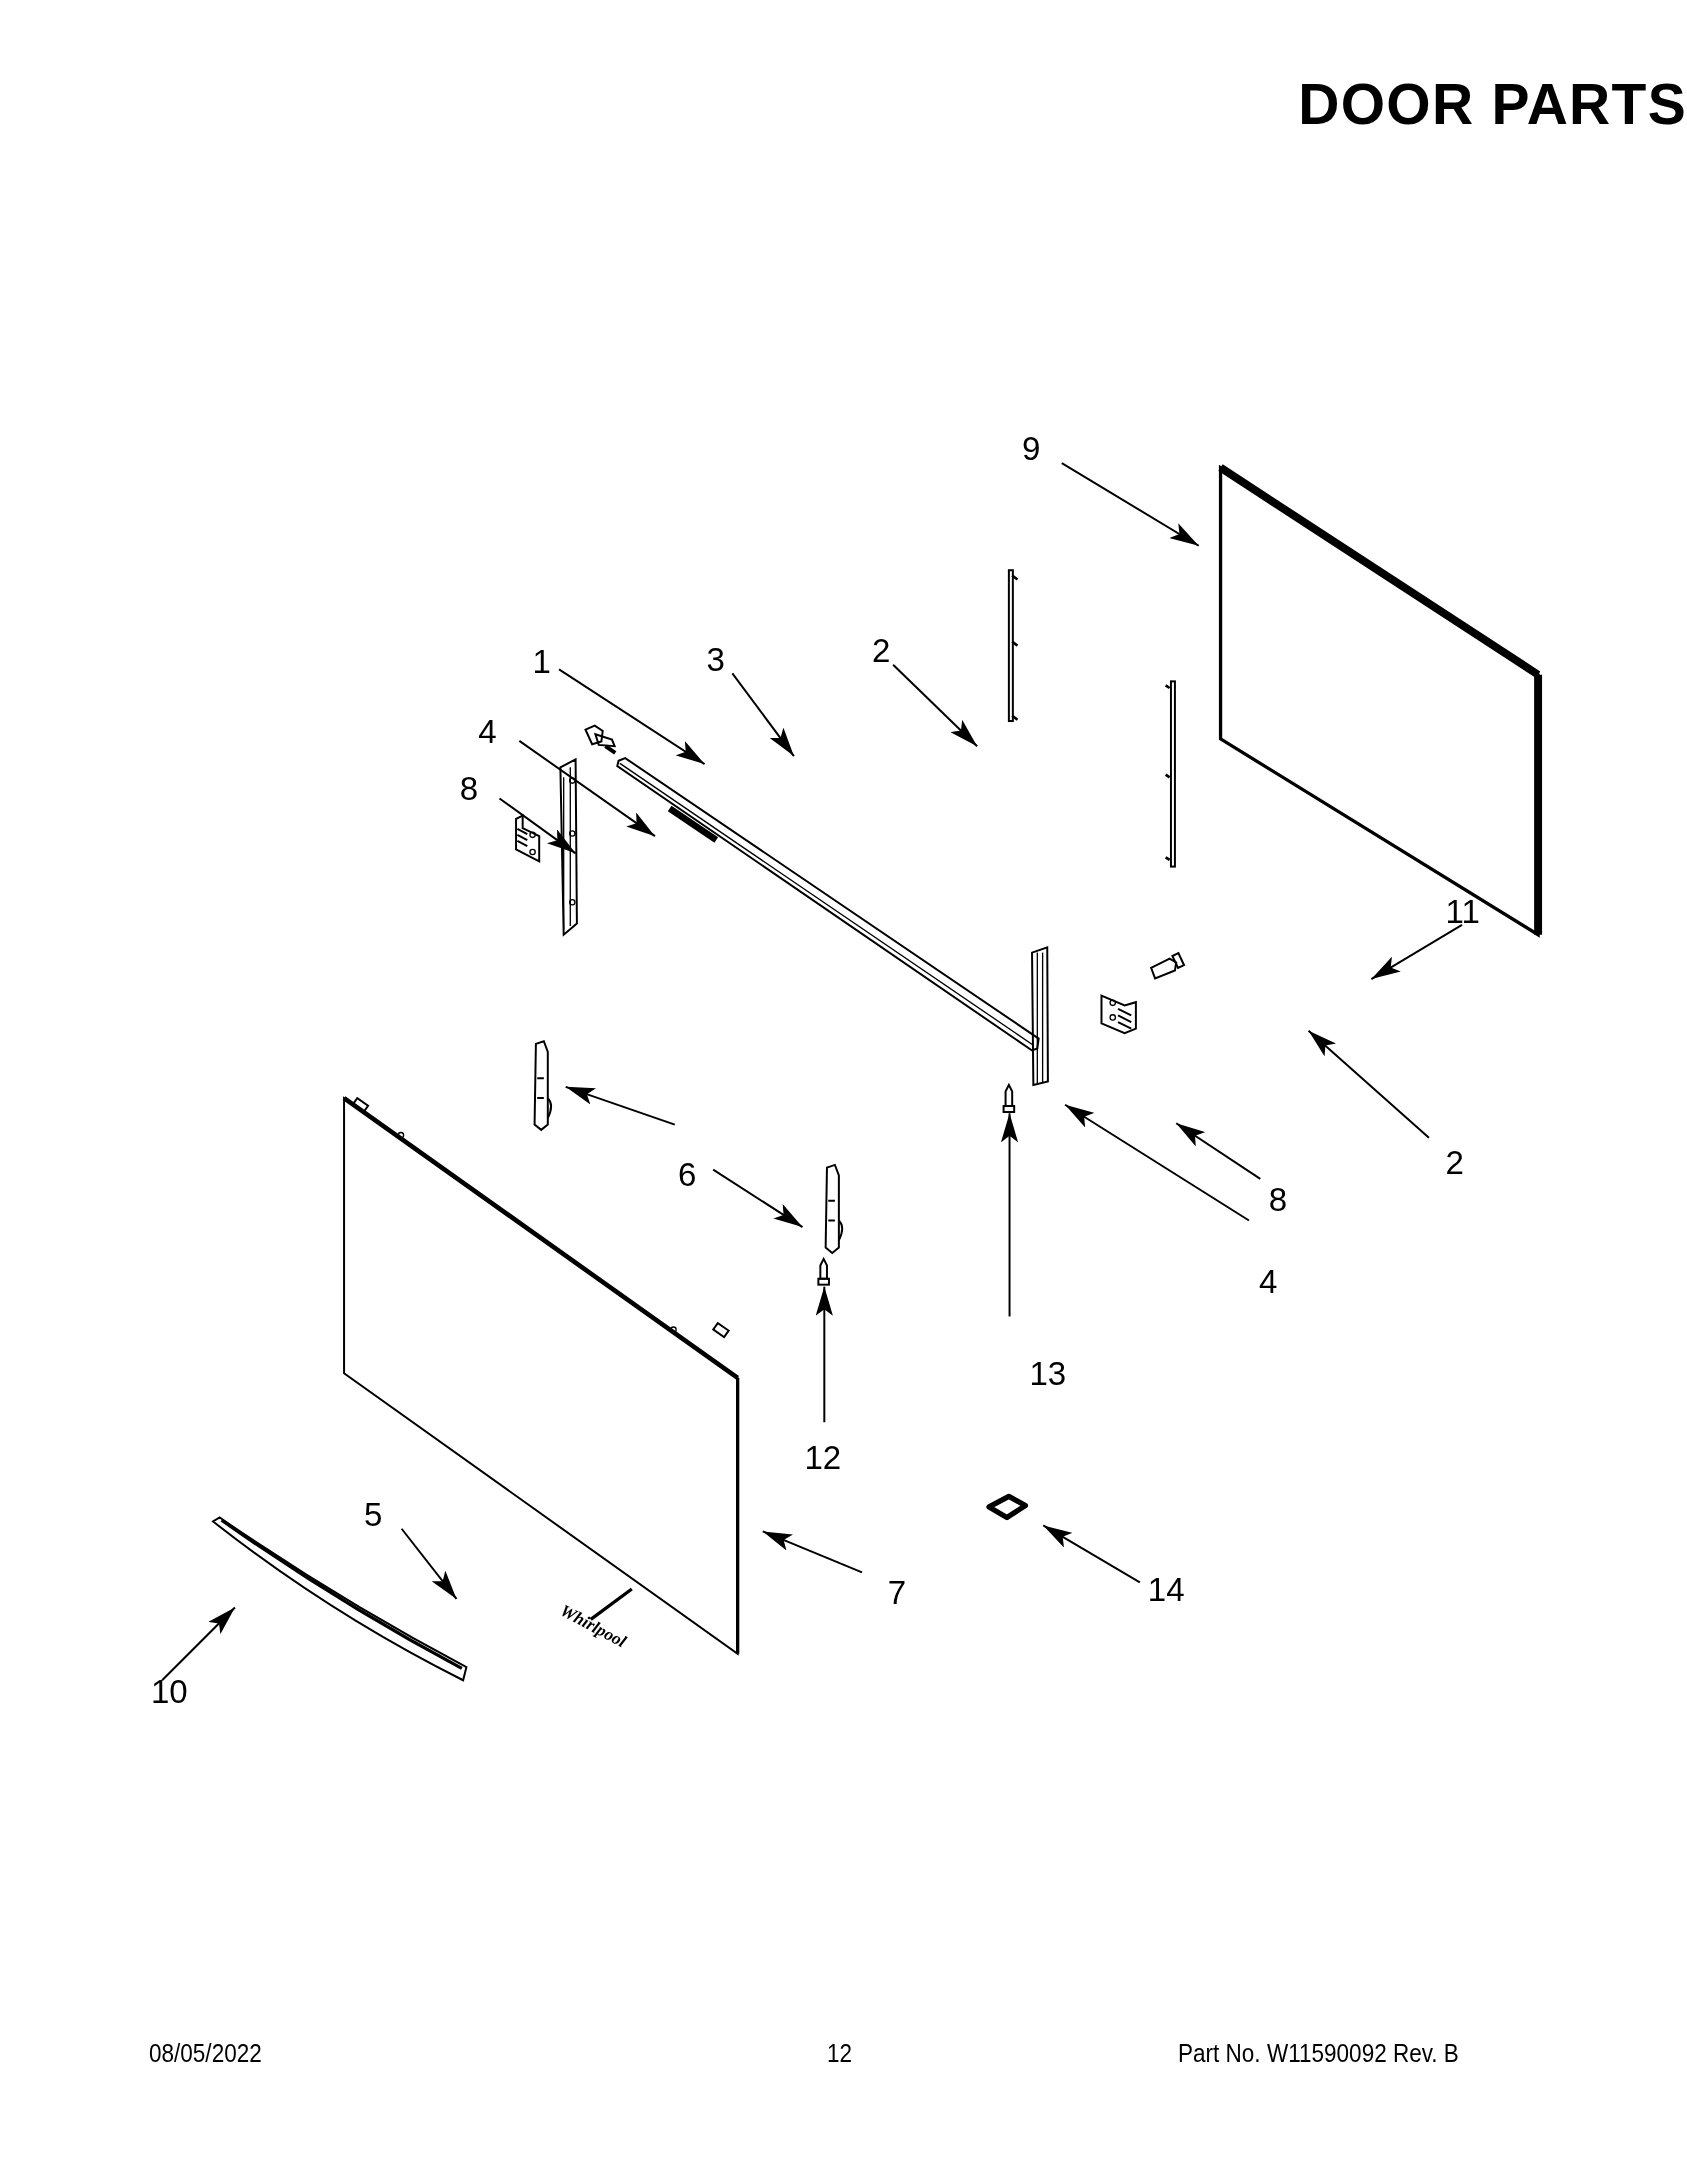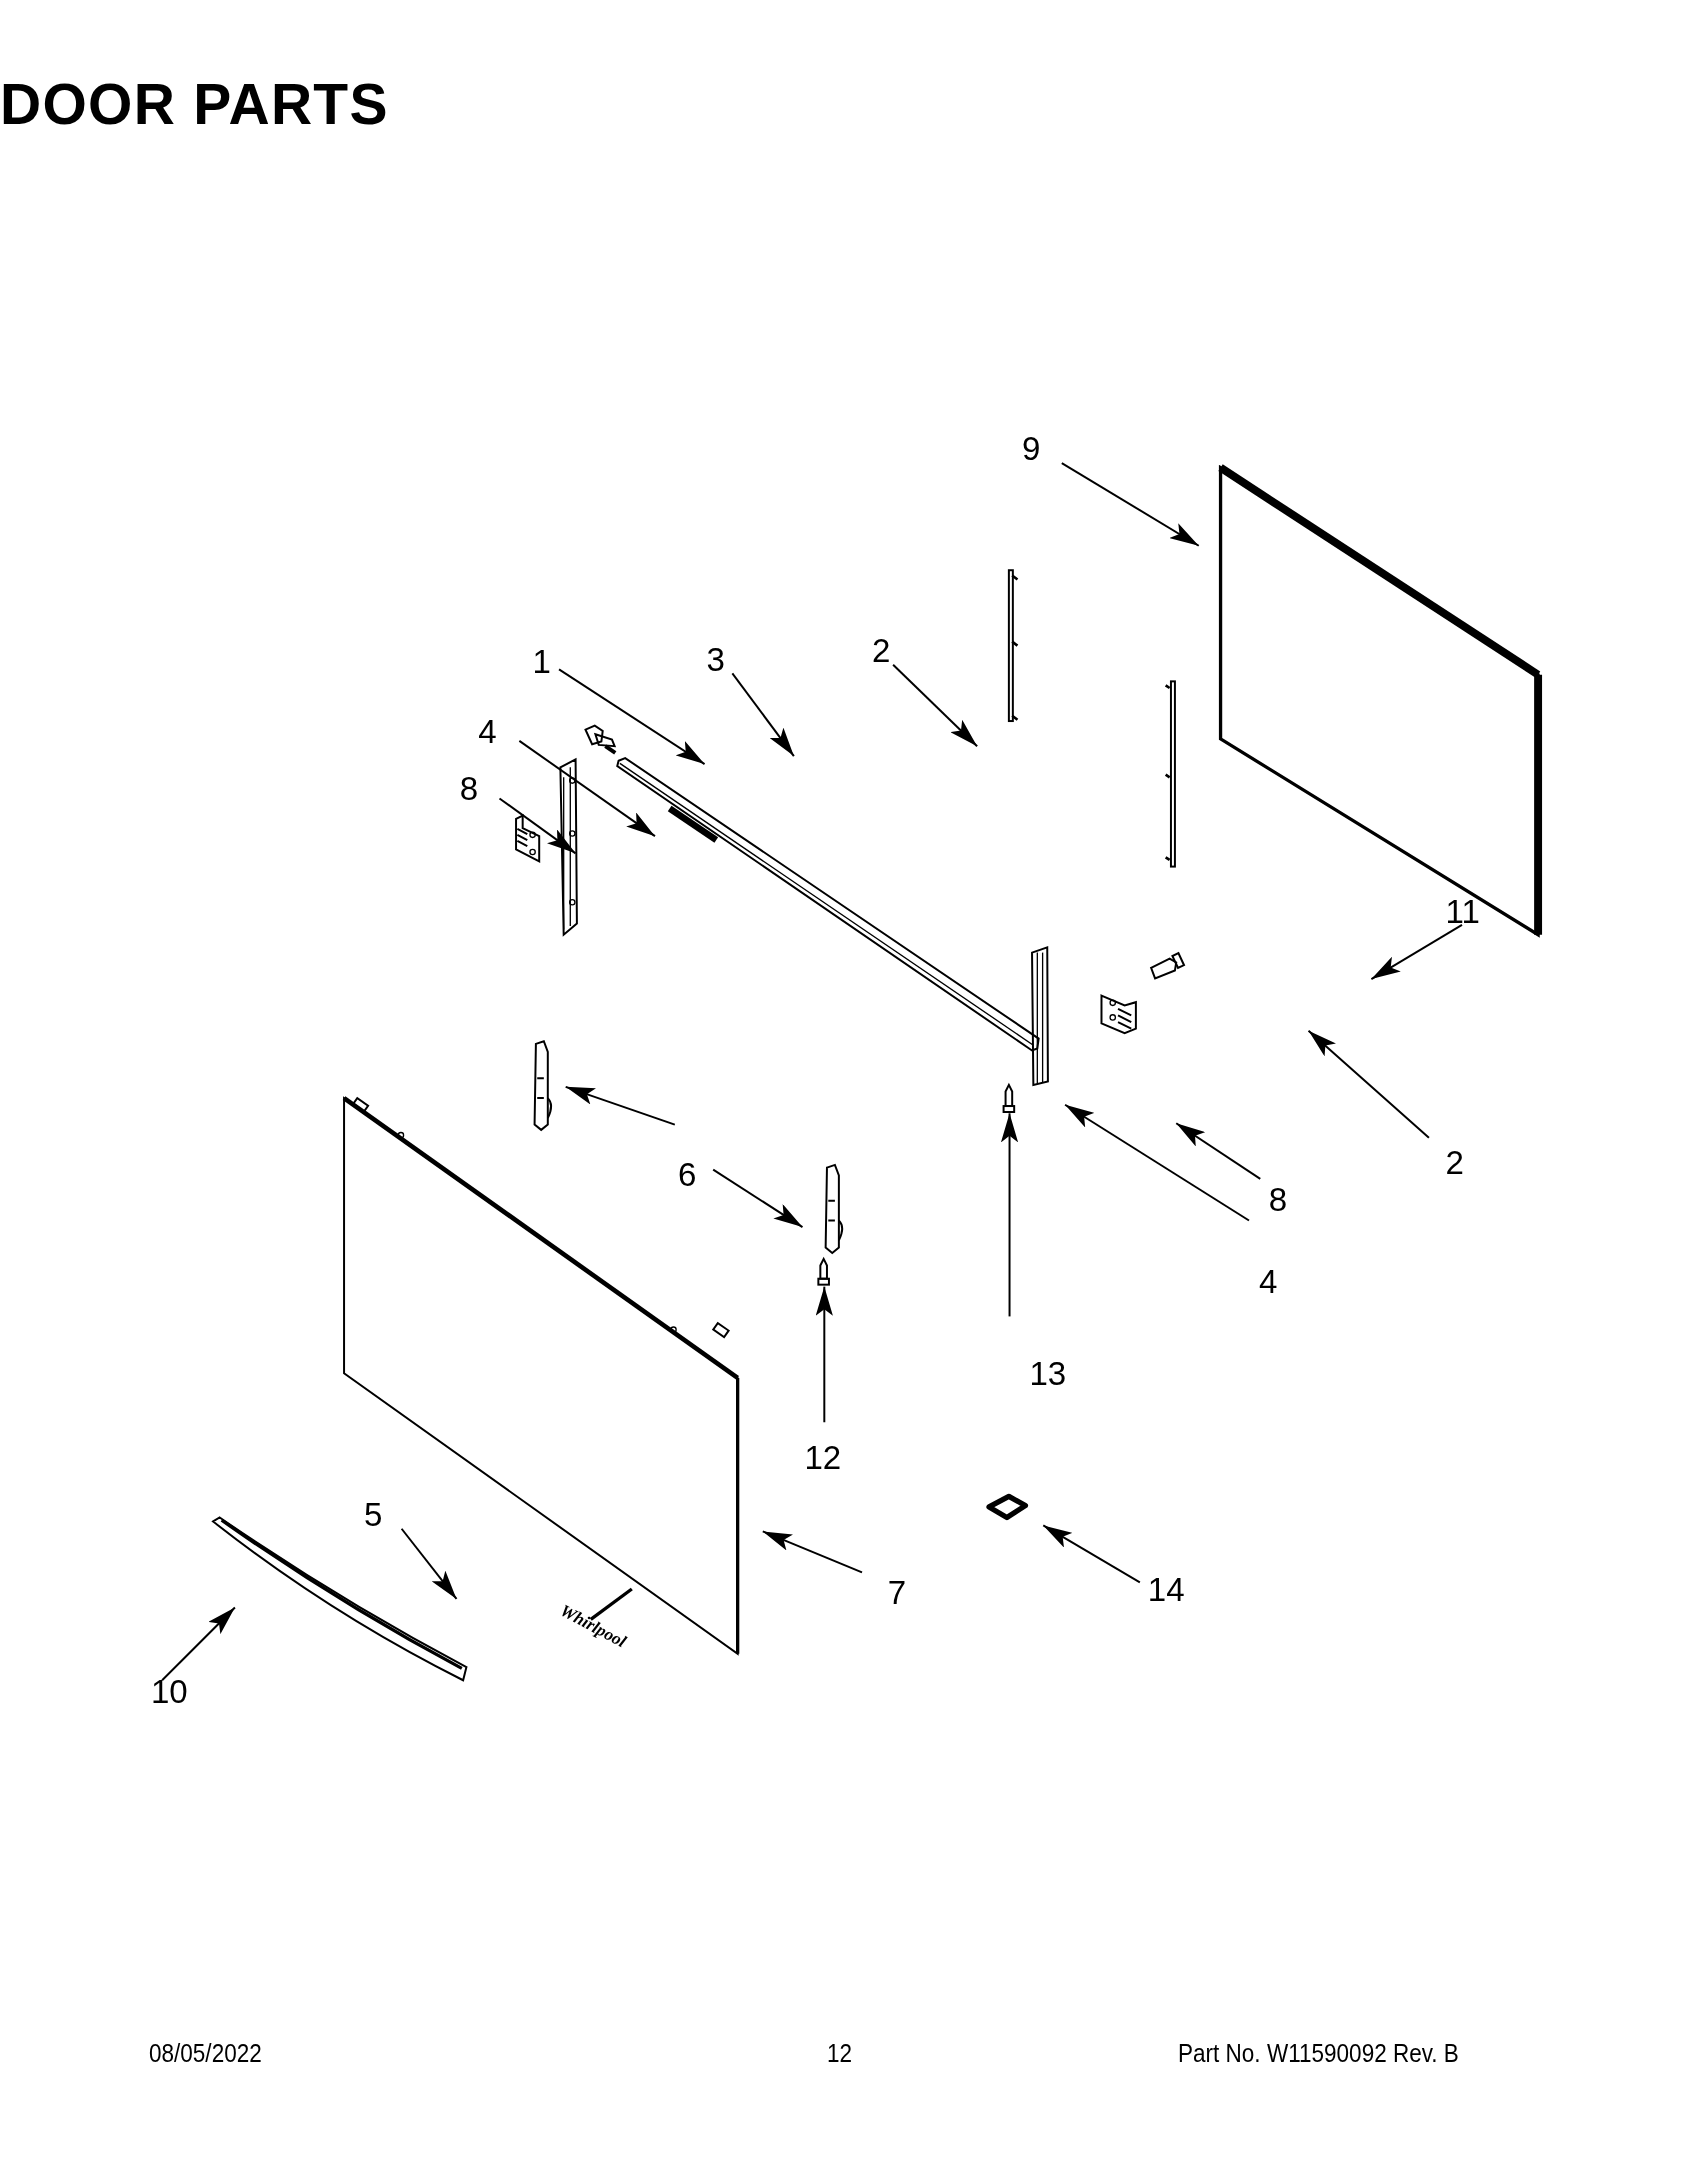--- a/index.html
+++ b/index.html
@@ -1,18 +1,18 @@
 <!DOCTYPE html>
 <html style="font-size:10.6px"><head>
 <meta charset="utf-8">
 <style>
   html, body { margin:0; padding:0; background:#ffffff; }
   body { width:1687px; height:2183px; position:relative; overflow:hidden;
          font-family:"Liberation Sans", sans-serif; color:#000; }
-  #page-title { position:absolute; left:0; width:1687px; top:71px; text-align:left;
+  #page-title { position:absolute; left:0; width:1687px; top:71px; text-align:right;
     font-family:"Liberation Sans", sans-serif; font-weight:bold; font-size:57px; letter-spacing:1.3px; }
   #diagram { position:absolute; left:0; top:0; width:1687px; height:2183px; }
   .callout { font-family:"Liberation Sans", sans-serif; font-size:50px; fill:#000; }
   .footer { position:absolute; top:2038px; font-size:26.5px; font-family:"Liberation Sans", sans-serif;
     transform:scaleX(0.85); transform-origin:left top; }
   #footer-date { left:149px; }
   #footer-page { left:827px; }
   #footer-part { left:1178px; }
   .ln { stroke:#000; fill:none; }
 </style>

